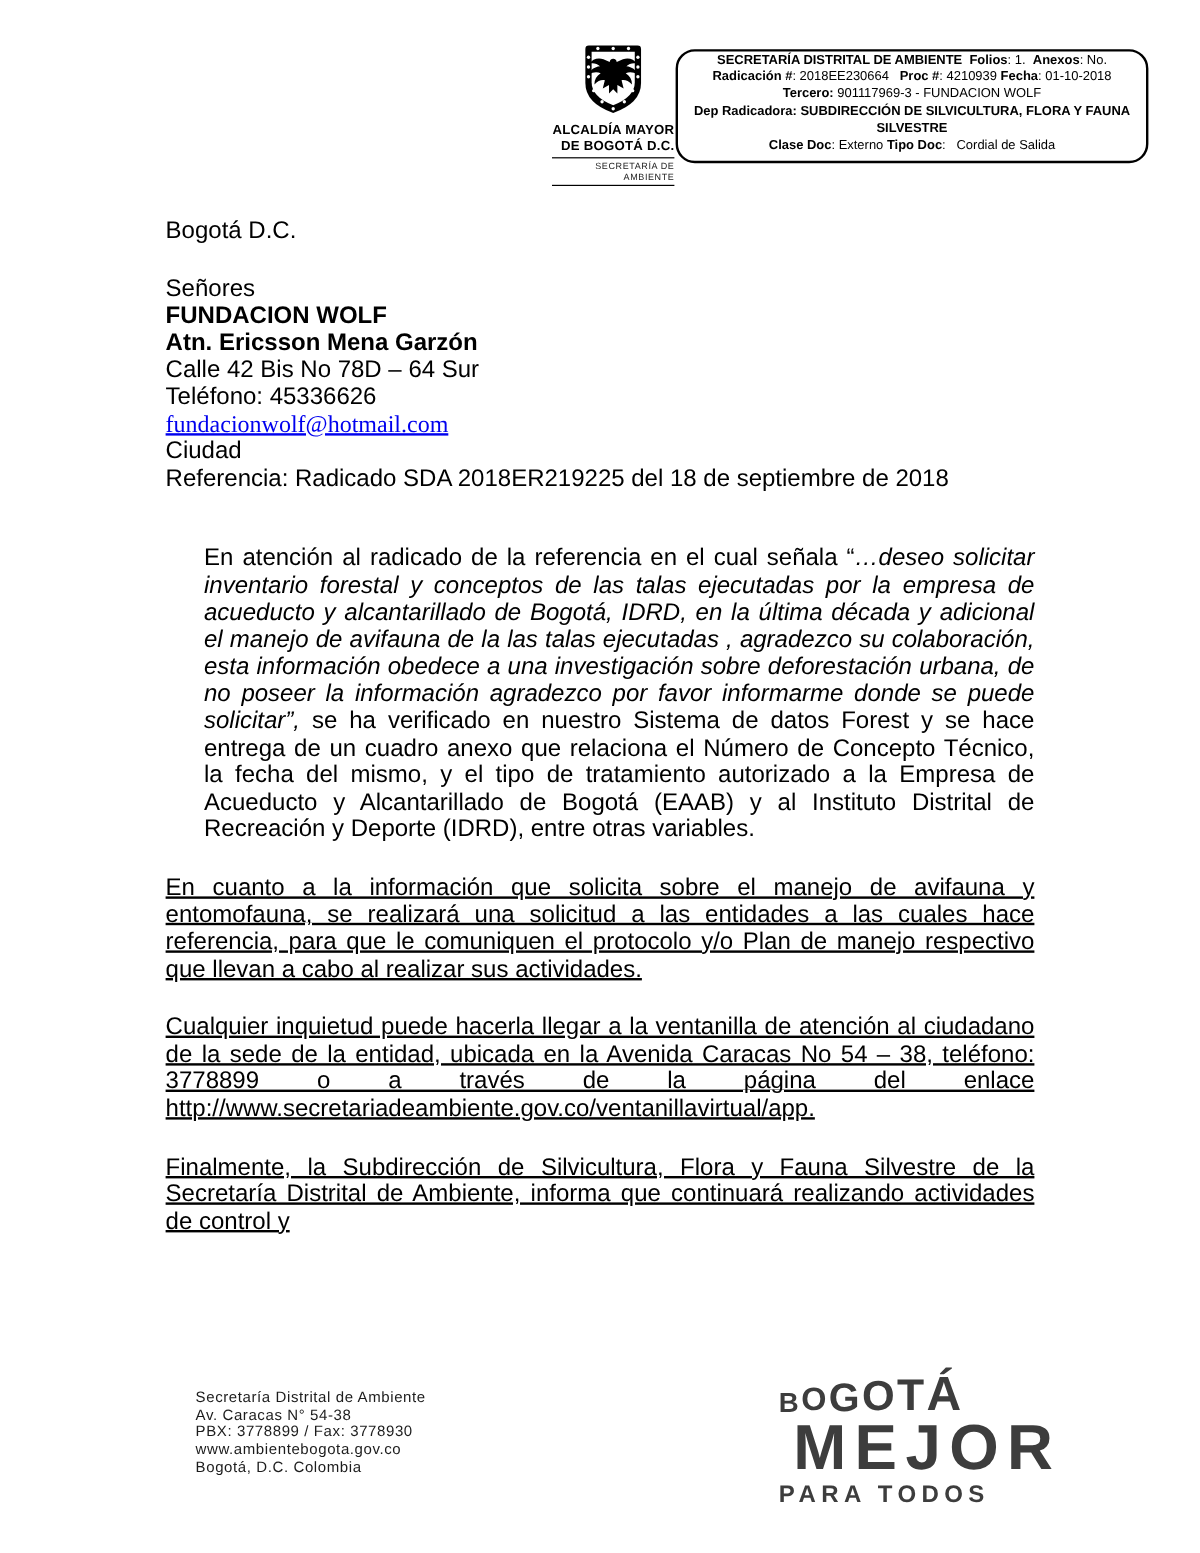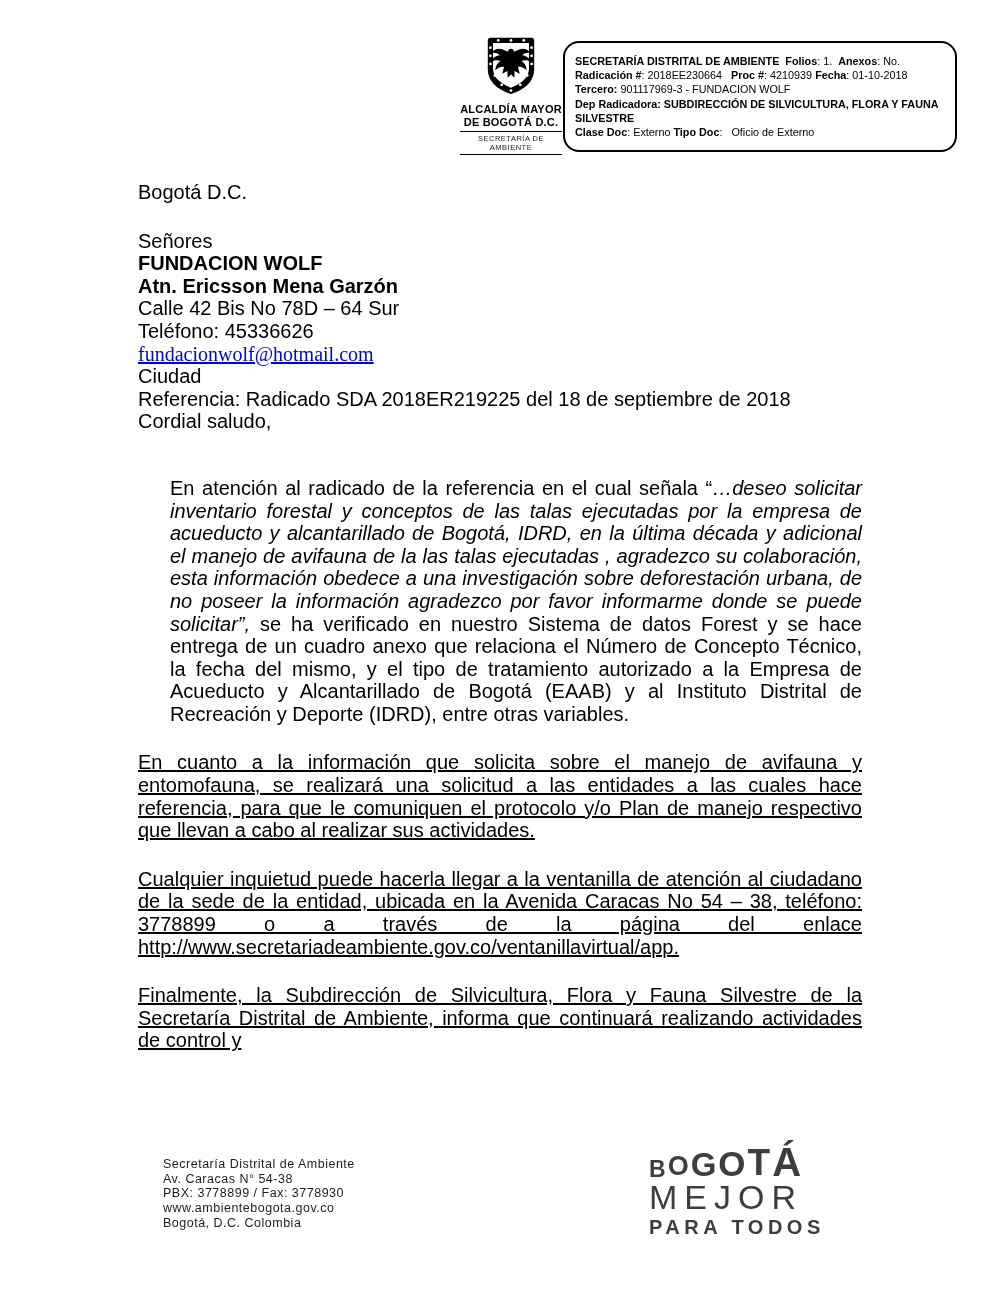--- a/index.html
+++ b/index.html
@@ -4,32 +4,32 @@
 <style>
   html,body{margin:0;padding:0;background:#fff;}
   .page{
     position:relative;width:1000px;height:1294px;background:#ffffff;
     font-family:"Liberation Sans", sans-serif;color:#000;overflow:hidden;
   }
   .b{font-weight:bold;}
   .i{font-style:italic;}
 
   
-  .crest{position:absolute;left:460px;top:36px;width:102px;text-align:center;}
+  .crest{position:absolute;left:460px;top:36px;width:102px;text-align:right;}
   .crest svg{display:block;margin:0 auto 3px auto;}
   .crest-t{font-size:11px;font-weight:bold;line-height:12.5px;letter-spacing:0.2px;}
   .crest-rule{border-top:1.5px solid #000;margin:3px 0 2px 0;}
   .crest-sub{font-size:7.5px;letter-spacing:0.5px;line-height:9px;color:#222;}
   .crest-rule2{border-top:1px solid #000;margin:2px 0 0 0;}
 
   
   .stamp{
-    position:absolute;left:563px;top:41px;width:394px;height:111px;
+    position:absolute;left:563px;top:41px;width:394px;height:95px;
     border:2.5px solid #000;border-radius:16px;box-sizing:border-box;
-    padding:11px 10px 0 10px;font-size:10.8px;line-height:14.2px;
+    padding:0 10px 0 10px;font-size:10.8px;line-height:14.2px;text-align:center;
   }
   .stamp-line{white-space:pre-wrap;}
 
   
   .body{position:absolute;left:138px;top:181px;width:724px;font-size:20px;line-height:22.6px;}
   .body p{margin:0;}
   .addr{margin-top:26px;}
   .email{color:#0000EE;text-decoration:underline;cursor:pointer;display:inline-block;font-family:Liberation Serif, serif;}
   .ref{margin-top:44px;}
   .greet{margin-top:45px;}
@@ -42,21 +42,21 @@
           letter-spacing:0.5px;color:#1c1c1c;}
   .f-logo{position:absolute;left:649px;top:1146px;color:#3d3d3d;width:215px;}
   .s1{display:flex;align-items:flex-end;font-weight:bold;line-height:0.8;}
   .s1 span{margin-right:2px;}
   .s1 span:nth-child(1){font-size:23px;}
   .s1 span:nth-child(2){font-size:27px;}
   .s1 span:nth-child(3){font-size:33px;}
   .s1 span:nth-child(4){font-size:35px;}
   .s1 span:nth-child(5){font-size:37px;}
   .s1 span:nth-child(6){font-size:40px;}
-  .s2{font-size:34px;font-weight:normal;letter-spacing:7px;line-height:1.0;margin-top:2px;}
+  .s2{font-size:53px;font-weight:bold;letter-spacing:7px;line-height:1.0;margin-top:2px;margin-left:12px;}
   .s3{font-size:20px;font-weight:bold;letter-spacing:4.5px;line-height:1.1;margin-top:2px;}
 </style>
 </head>
 <body>
 
 <div class="page">
 
   <div class="crest">
     <svg width="58" height="64" viewBox="0 0 100 110" aria-hidden="true">
       <path d="M10 8 Q10 3 15 3 L85 3 Q90 3 90 8 L90 57 Q90 86 50 100 Q10 86 10 57 Z" fill="#000"></path>
@@ -85,38 +85,37 @@
     <div class="crest-sub">SECRETARÍA DE AMBIENTE</div>
     <div class="crest-rule2"></div>
   </div>
 
   <div class="stamp" id="stamp">
       <div class="stamp-line"><span class="b">SECRETARÍA DISTRITAL DE AMBIENTE</span><span>  </span><span class="b">Folios</span><span>: 1.  </span><span class="b">Anexos</span><span>: No.</span></div>
       <div class="stamp-line"><span class="b">Radicación #</span><span>: 2018EE230664   </span><span class="b">Proc #</span><span>: 4210939 </span><span class="b">Fecha</span><span>: 01-10-2018</span></div>
       <div class="stamp-line"><span class="b">Tercero:</span><span> 901117969-3 - FUNDACION WOLF</span></div>
       <div class="stamp-line"><span class="b">Dep Radicadora: </span><span class="b">SUBDIRECCIÓN DE SILVICULTURA, FLORA Y FAUNA</span></div>
       <div class="stamp-line"><span class="b">SILVESTRE</span></div>
-      <div class="stamp-line"><span class="b">Clase Doc</span><span>: Externo </span><span class="b">Tipo Doc</span><span>:   Oficio de Externo</span></div>
+      <div class="stamp-line"><span class="b">Clase Doc</span><span>: Externo </span><span class="b">Tipo Doc</span><span>:   Cordial de Salida</span></div>
     </div>
 
   <div class="body">
     <p>Bogotá D.C.</p>
 
     <div class="addr">
       <div>Señores</div>
       <div class="b">FUNDACION WOLF</div>
       <div class="b">Atn. Ericsson Mena Garzón</div>
       <div>Calle 42 Bis No 78D – 64 Sur</div>
       <div>Teléfono: 45336626</div>
       <div><a class="email">fundacionwolf@hotmail.com</a></div>
       <div>Ciudad</div>
     </div>
 
     <p class="ref">Referencia: Radicado SDA 2018ER219225 del 18 de septiembre de 2018</p>
-    <p class="greet">Cordial saludo,</p>
 
     <div class="paras" id="paras">
         <p><span>En atención al radicado de la referencia en el cual señala “</span><span class="i">…deseo solicitar inventario forestal y conceptos de las talas ejecutadas por la empresa de acueducto y alcantarillado de Bogotá, IDRD, en la última década y adicional el manejo de avifauna de la las talas ejecutadas , agradezco su colaboración, esta información obedece a una investigación sobre deforestación urbana, de no poseer la información agradezco por favor informarme donde se puede solicitar”,</span><span> se ha verificado en nuestro Sistema de datos Forest y se hace entrega de un cuadro anexo que relaciona el Número de Concepto Técnico, la fecha del mismo, y el tipo de tratamiento autorizado a la Empresa de Acueducto y Alcantarillado de Bogotá (EAAB) y al Instituto Distrital de Recreación y Deporte (IDRD), entre otras variables.</span></p>
         <p><span>En cuanto a la información que solicita sobre el manejo de avifauna y entomofauna, se realizará una solicitud a las entidades a las cuales hace referencia, para que le comuniquen el protocolo y/o Plan de manejo respectivo que llevan a cabo al realizar sus actividades.</span></p>
         <p><span>Cualquier inquietud puede hacerla llegar a la ventanilla de atención al ciudadano de la sede de la entidad, ubicada en la Avenida Caracas No 54 – 38, teléfono: 3778899 o a través de la página del enlace http://www.secretariadeambiente.gov.co/ventanillavirtual/app.</span></p>
         <p><span>Finalmente, la Subdirección de Silvicultura, Flora y Fauna Silvestre de la Secretaría Distrital de Ambiente, informa que continuará realizando actividades de control y</span></p>
       </div>
   </div>
 
   <div class="f-info" id="finfo">

